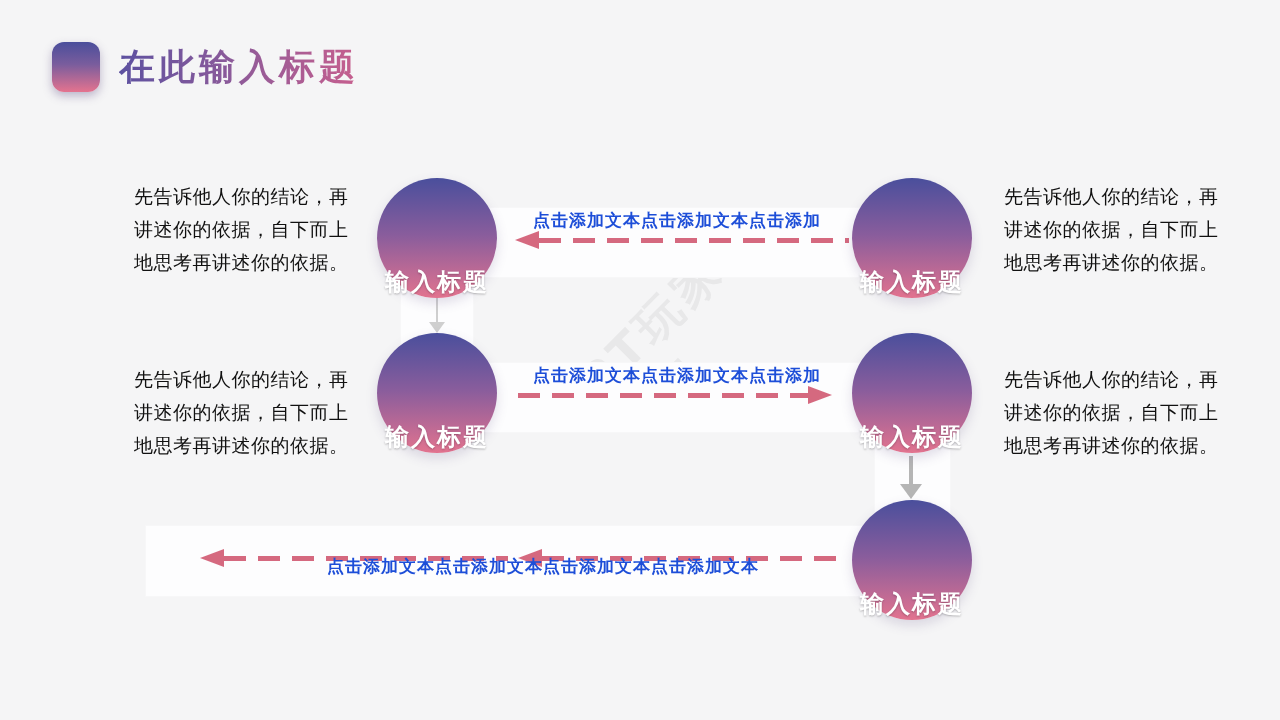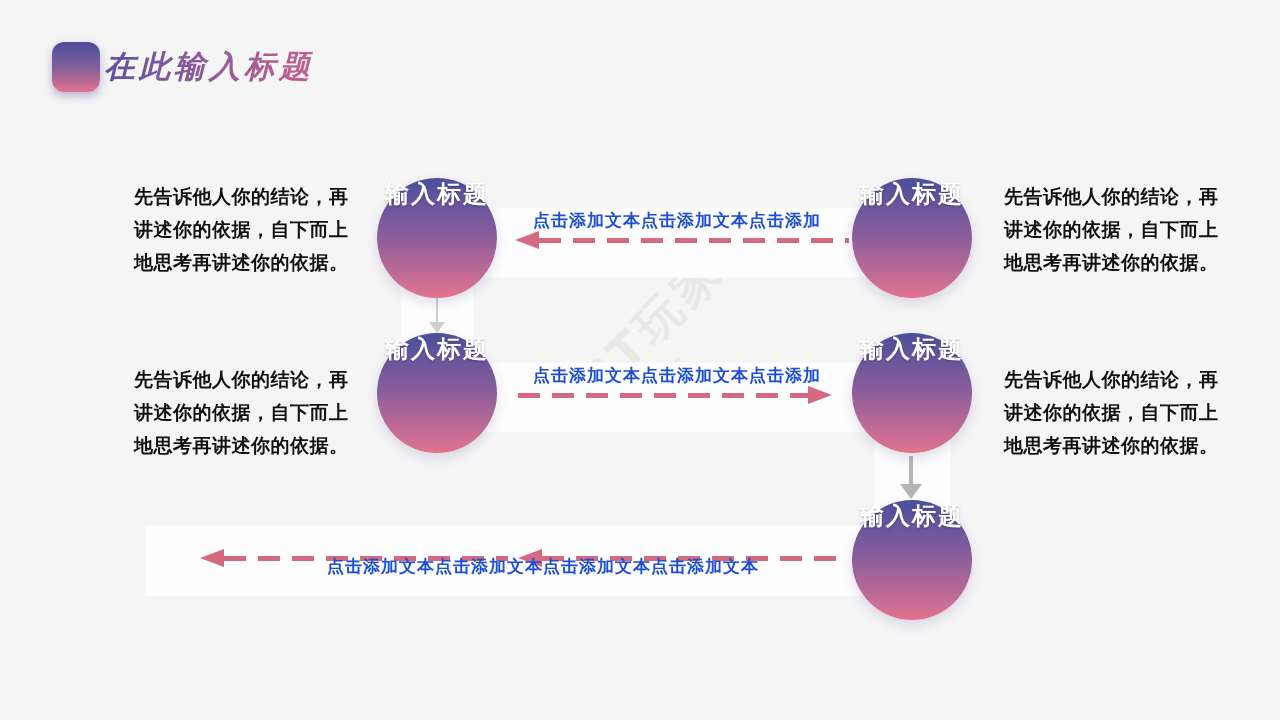--- a/index.html
+++ b/index.html
@@ -11,24 +11,24 @@
   }
 
   
   .title-block { position:absolute; left:52px; top:42px; display:flex; align-items:center; }
   .title-icon {
     width:48px; height:50px; border-radius:12px;
     background:linear-gradient(180deg,#4a4e9b 0%,#7a5d9d 45%,#e4738f 100%);
     box-shadow:0 4px 10px rgba(80,60,120,0.35);
   }
   .title-text {
-    margin-left:4px; font-size:31px; font-weight:bold; letter-spacing:4px;
+    margin-left:19px; font-size:36px; font-weight:bold; letter-spacing:4px;
     background:linear-gradient(90deg,#5d51a0 0%,#8a5a9a 45%,#c75f8e 100%);
     -webkit-background-clip:text; background-clip:text;
-    -webkit-text-fill-color:transparent; color:transparent;font-style:italic;
+    -webkit-text-fill-color:transparent; color:transparent;
   }
 
   
   .watermark {
     position:absolute; left:530px; top:300px; width:260px; text-align:center;
     font-size:46px; font-weight:bold; letter-spacing:6px;
     color:rgba(110,110,110,0.09);
     transform:rotate(-45deg);
     pointer-events:none;
   }
@@ -49,21 +49,21 @@
   .garrow-left  .gline { width:2px; height:26px; }
   .garrow-right .gline { width:4px; height:28px; background:#b5b5b5; }
   .garrow .ghead { width:0; height:0; }
   .garrow-left  .ghead { border-left:8px solid transparent; border-right:8px solid transparent; border-top:11px solid #cfcfcf; }
   .garrow-right .ghead { border-left:11px solid transparent; border-right:11px solid transparent; border-top:15px solid #b5b5b5; }
 
   
   .circle {
     position:absolute; width:120px; height:120px; border-radius:50%;
     background:linear-gradient(180deg,#4a4f9c 0%,#8a5d9c 48%,#e2738f 100%);
-    display:flex; align-items:flex-start; justify-content:center;
+    display:flex; align-items:flex-end; justify-content:center;
     box-shadow:0 5px 12px rgba(90,70,130,0.18);
   }
   .circle span {
     color:#ffffff; font-size:24px; font-weight:bold; letter-spacing:2px;
     text-shadow:0 1px 2px rgba(0,0,0,0.25); white-space:nowrap;
   }
   .c1 { left:377px; top:178px; }
   .c2 { left:852px; top:178px; }
   .c3 { left:377px; top:333px; }
   .c4 { left:852px; top:333px; }
@@ -85,21 +85,21 @@
   
   .alabel {
     position:absolute; font-size:17px; font-weight:bold; color:#1d4ed8;
     text-align:center; letter-spacing:1px; white-space:nowrap;
   }
   .al-top { left:497px; top:209px; width:360px; }
   .al-mid { left:497px; top:364px; width:360px; }
   .al-bot { left:327px; top:555px; width:420px; }
 
   
-  .para { position:absolute; width:228px; font-size:19px; font-weight:bold; color:#111; }
+  .para { position:absolute; width:228px; font-size:19px; font-weight:normal; color:#111; }
   .para div { line-height:33px; white-space:nowrap; letter-spacing:0.5px; }
   .p1 { left:134px;  top:180px; }
   .p2 { left:134px;  top:363px; }
   .p3 { left:1004px; top:180px; }
   .p4 { left:1004px; top:363px; }
 </style>
 </head>
 <body>
 
 <div class="slide">

